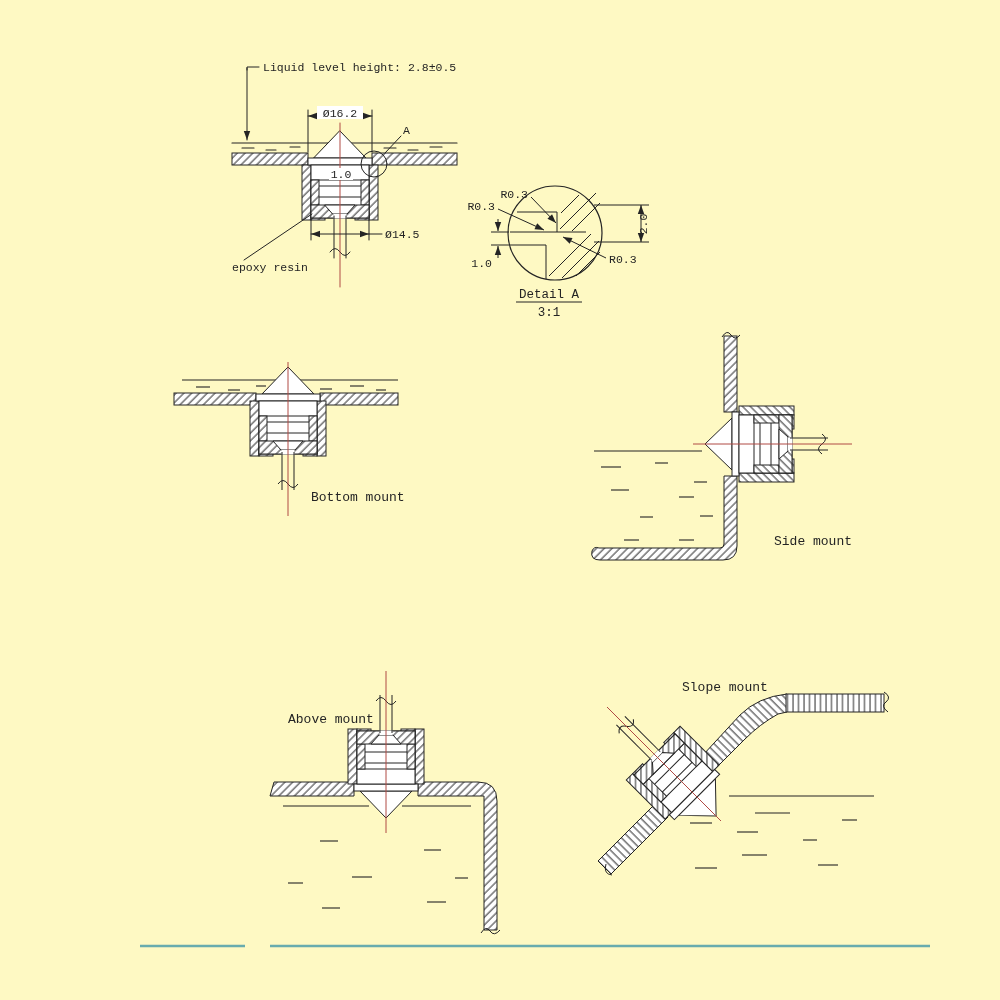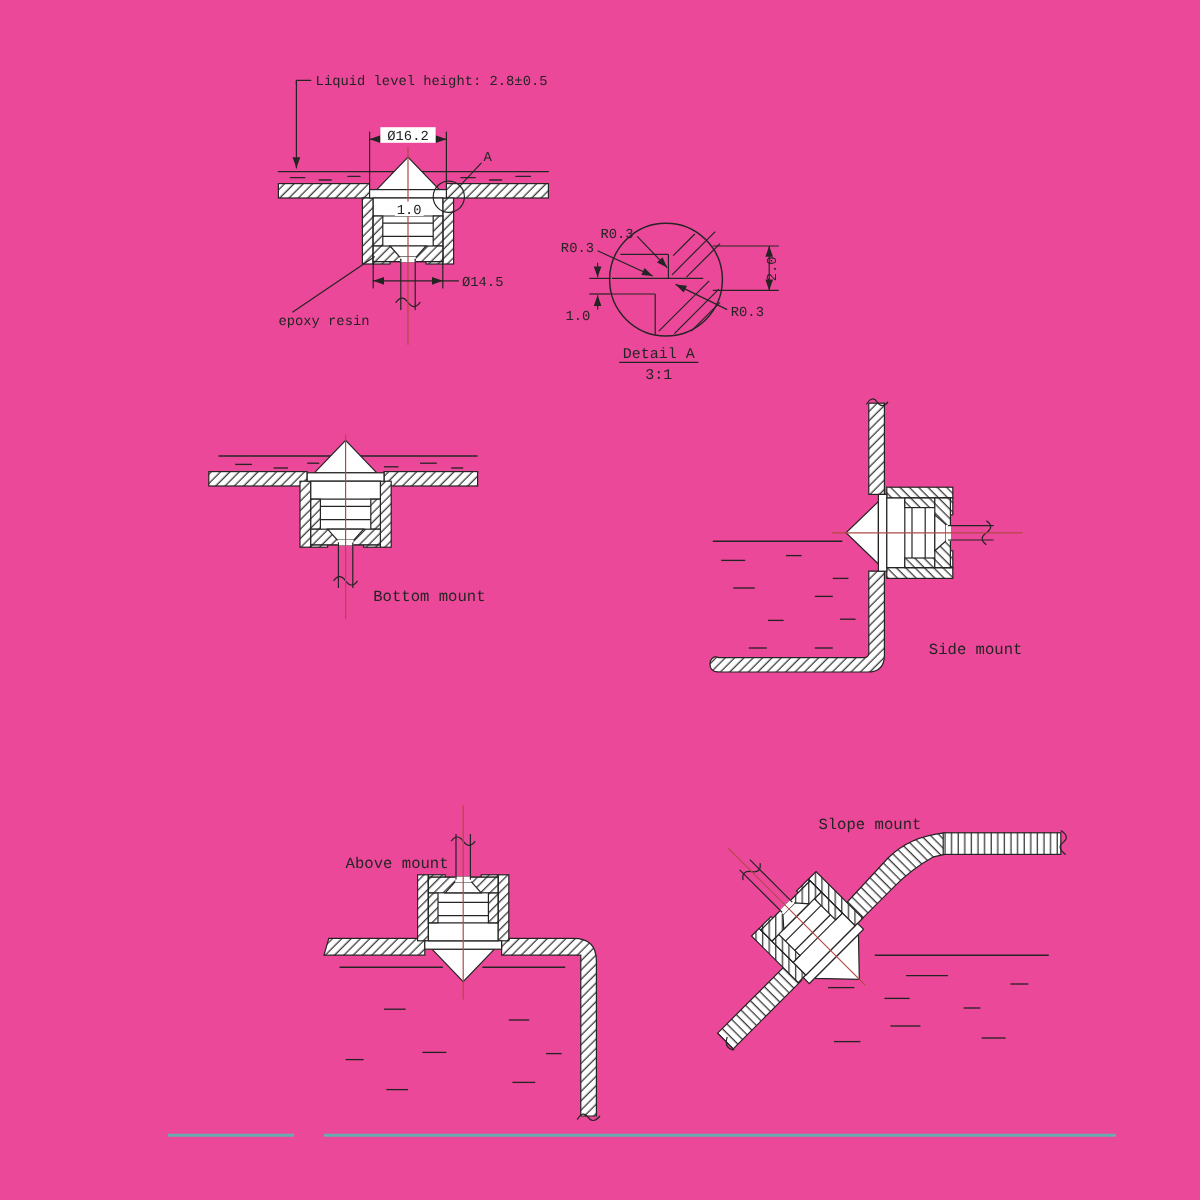--- a/index.html
+++ b/index.html
@@ -1,16 +1,16 @@
 <!DOCTYPE html>
 <html><head>
 <meta charset="utf-8">
 <style>
   html,body{margin:0;padding:0;background:#ffffff;}
-  .stage{width:1000px;height:1000px;position:relative;background:#ec4899;overflow:hidden;}
+  .stage{width:1000px;height:1000px;position:relative;background:#fef9c3;overflow:hidden;}
   svg{display:block;}
   text{font-family:"Liberation Mono","DejaVu Sans Mono",monospace;fill:#242424;}
   .dim{font-size:11.5px;}
   .note{font-size:11.5px;}
   .mount{font-size:13px;}
   .detail-title{font-size:12.5px;}
   line,path,rect,polygon,polyline,circle{vector-effect:none;}
 </style>
 </head>
 <body>

